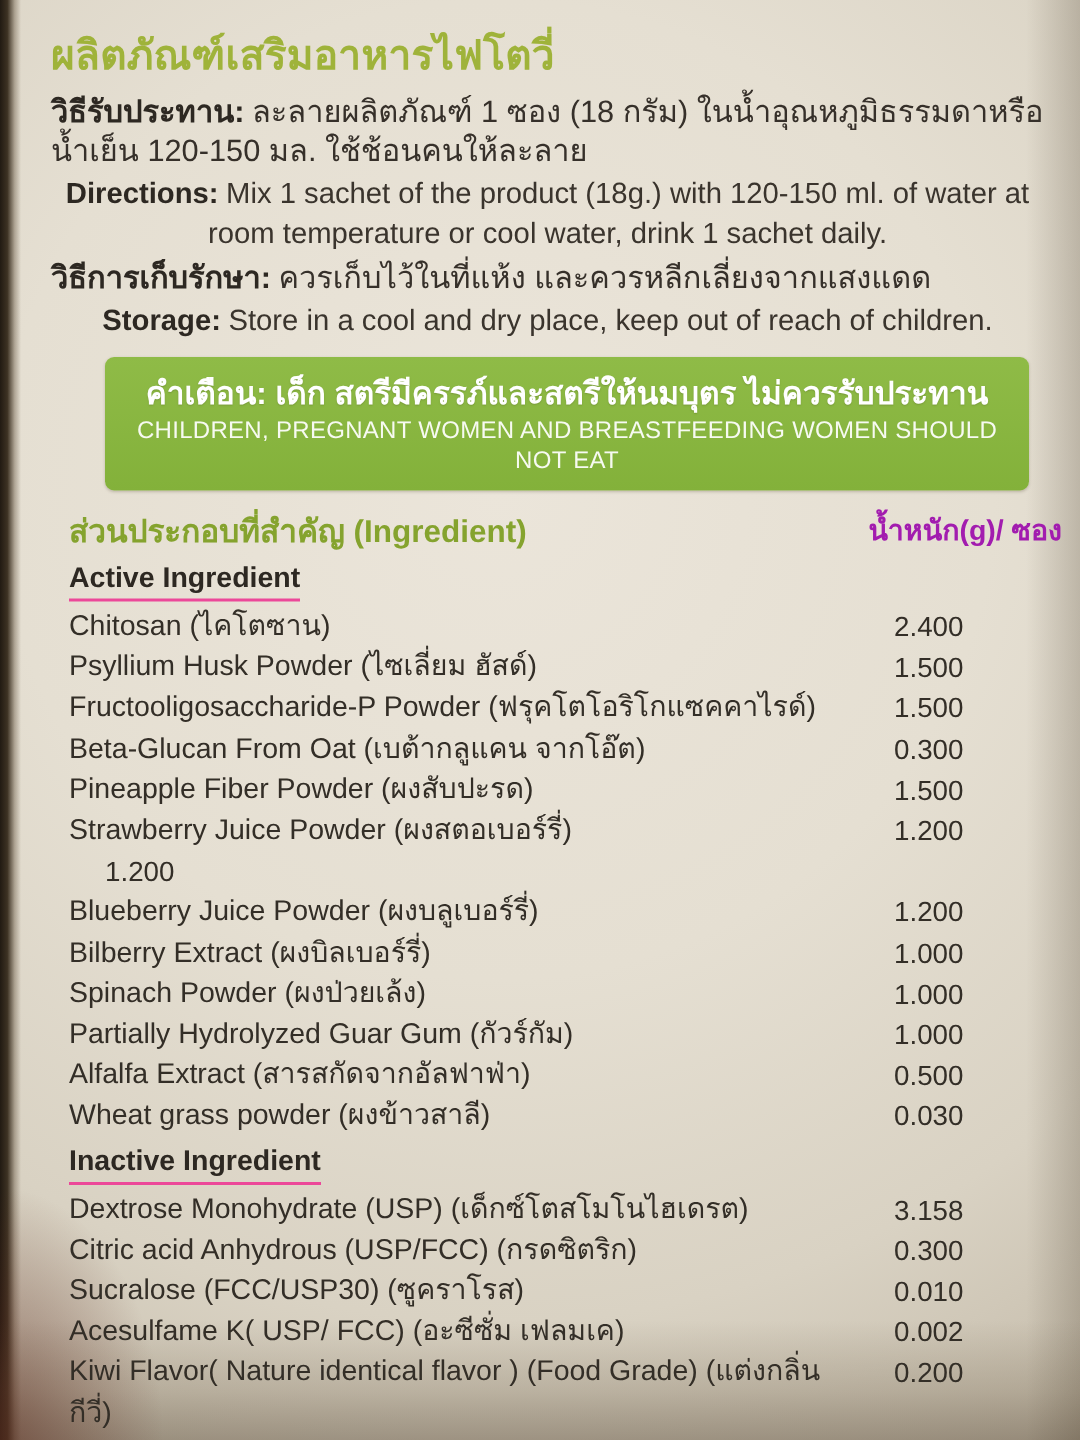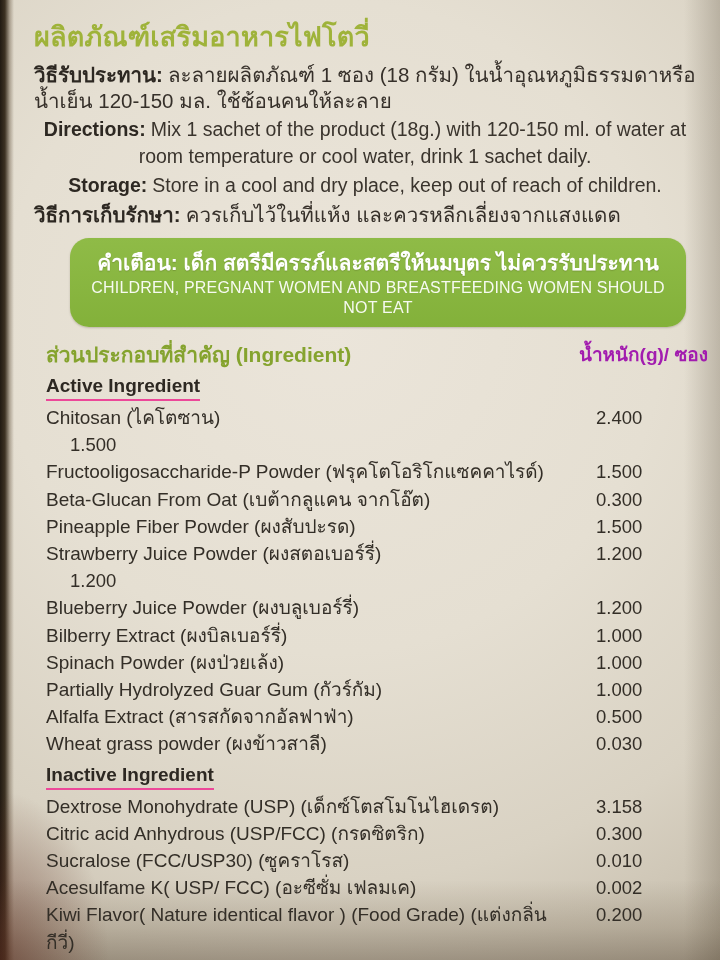--- a/index.html
+++ b/index.html
@@ -48,21 +48,21 @@
   .para { margin: 0; max-width: 662px; }
   .para.th { font-size: 20.5px; line-height: 26px; }
   .para.en { font-size: 19.5px; line-height: 27px; color: #3a342d; text-align: center; }
   .para .plabel { font-weight: bold; color: #2d2822; margin-right: 5px; }
   .mt2 { margin-top: 2px; } .mt3 { margin-top: 3px; }
 
   .warning-box {
     margin: 10px 0 0 36px;
     width: 604px;
     background: linear-gradient(180deg, #8fbb47 0%, #83b13a 100%);
-    border-radius: 19px;
+    border-radius: 6px;
     padding: 11px 6px 9px 6px;
     text-align: center;
     box-shadow: 0 1px 2px rgba(70,60,40,0.25);
   }
   .warning-th {
     font-size: 21px; line-height: 28px; font-weight: bold; color: #ffffff;
     text-shadow: 0 1px 1px rgba(90,110,40,0.4);
   }
   .warning-en {
     font-size: 16px; line-height: 20px; color: rgba(255,255,255,0.93);
@@ -99,39 +99,40 @@
 <div class="corner-bl"></div>
 
 <div class="content">
 
   <h1 class="title">ผลิตภัณฑ์เสริมอาหารไฟโตวี่</h1>
 
   <p class="para th"><span class="plabel">วิธีรับประทาน:</span><span>ละลายผลิตภัณฑ์ 1 ซอง (18 กรัม) ในน้ำอุณหภูมิธรรมดาหรือน้ำเย็น 120-150 มล. ใช้ช้อนคนให้ละลาย</span></p>
 
   <p class="para en mt2"><span class="plabel">Directions:</span><span>Mix 1 sachet of the product (18g.) with 120-150 ml. of water at room temperature or cool water, drink 1 sachet daily.</span></p>
 
+  <p class="para th mt3"><span class="plabel">วิธีการเก็บรักษา:</span><span>ควรเก็บไว้ในที่แห้ง และควรหลีกเลี่ยงจากแสงแดด</span></p>
+
   <p class="para en mt2"><span class="plabel">Storage:</span><span>Store in a cool and dry place, keep out of reach of children.</span></p>
-
-  <p class="para th mt3"><span class="plabel">วิธีการเก็บรักษา:</span><span>ควรเก็บไว้ในที่แห้ง และควรหลีกเลี่ยงจากแสงแดด</span></p>
 
   <div class="warning-box">
     <div class="warning-th">คำเตือน: เด็ก สตรีมีครรภ์และสตรีให้นมบุตร ไม่ควรรับประทาน</div>
     <div class="warning-en">CHILDREN, PREGNANT WOMEN AND BREASTFEEDING WOMEN SHOULD NOT EAT</div>
   </div>
 
   <div class="ingredient-area">
     <div class="tbl-header">
       <div class="tbl-header-left">ส่วนประกอบที่สำคัญ (Ingredient)</div>
       <div class="tbl-header-right">น้ำหนัก(g)/ ซอง</div>
     </div>
 
     <div><div class="section-heading">Active Ingredient</div><div></div><div class="ing-row">
           <span class="ing-name">Chitosan (ไคโตซาน)</span>
           <span class="ing-value">2.400</span>
         </div><div class="ing-row">
+          <span class="ing-name">Psyllium Husk Powder (ไซเลี่ยม ฮัสด์)</span>
           <span class="ing-value">1.500</span>
         </div><div class="ing-row">
           <span class="ing-name">Fructooligosaccharide-P Powder (ฟรุคโตโอริโกแซคคาไรด์)</span>
           <span class="ing-value">1.500</span>
         </div><div class="ing-row">
           <span class="ing-name">Beta-Glucan From Oat (เบต้ากลูแคน จากโอ๊ต)</span>
           <span class="ing-value">0.300</span>
         </div><div class="ing-row">
           <span class="ing-name">Pineapple Fiber Powder (ผงสับปะรด)</span>
           <span class="ing-value">1.500</span>

